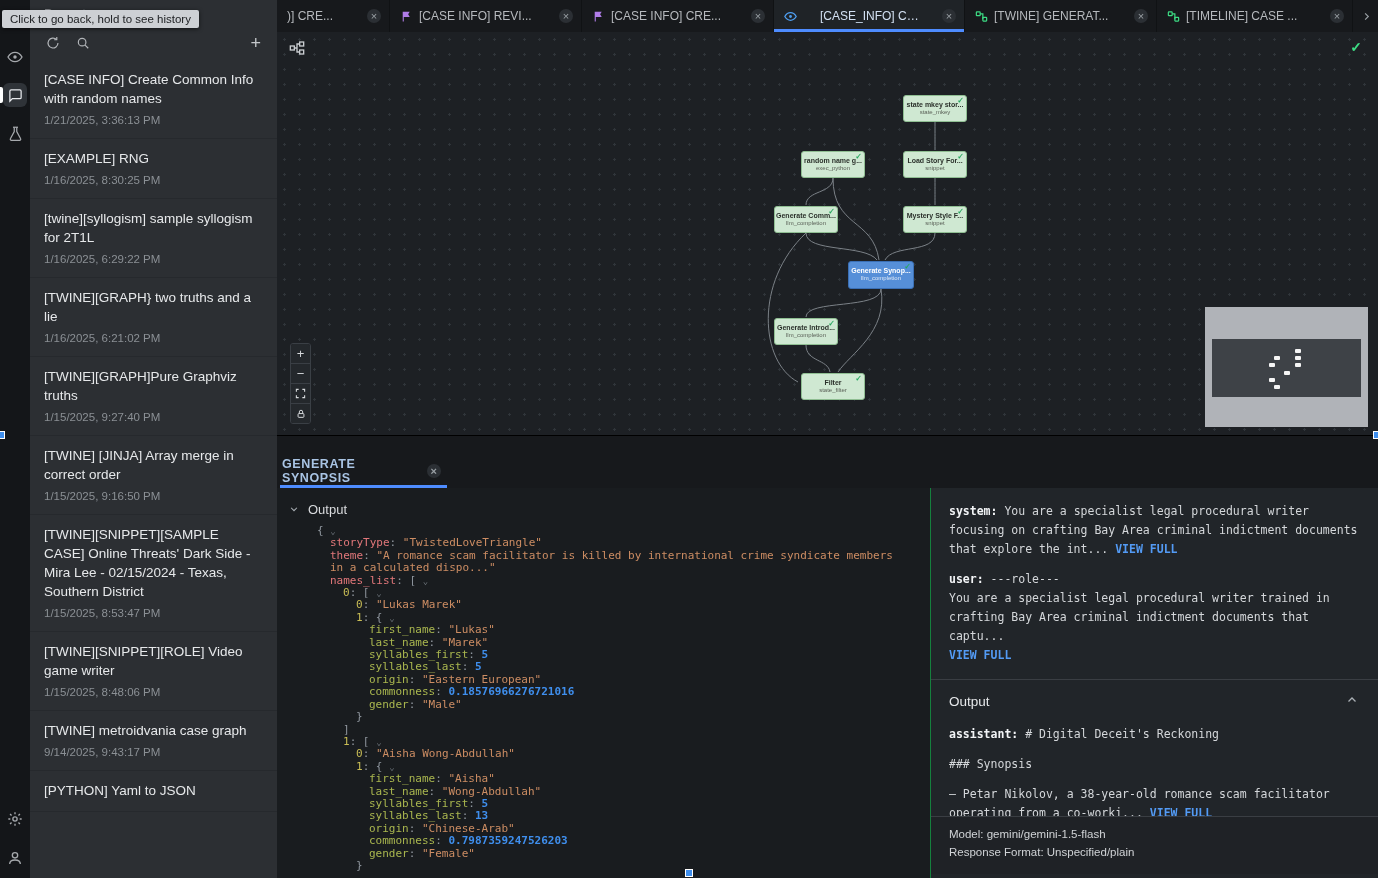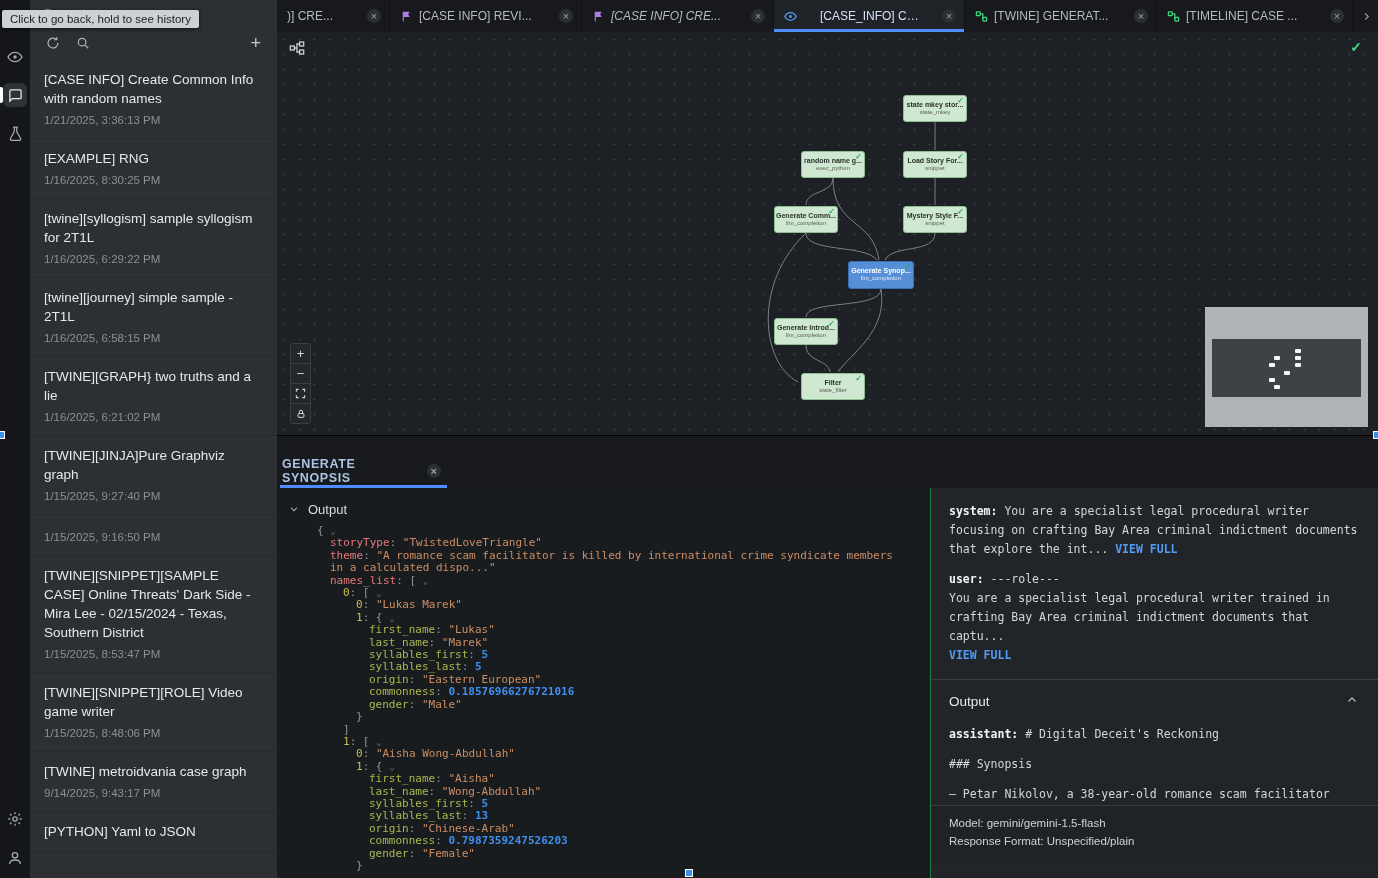--- a/index.html
+++ b/index.html
@@ -77,21 +77,21 @@
   .tk-s{color:#cd8d63;}
   .tk-n{color:#3f8fee;font-weight:bold;}
   .tk-c{color:#6f767d;font-size:9px;}
   .msg-panel{flex:1;background:#212529;border-left:1px solid #15803d;position:relative;padding:14px 20px 0 18px;box-sizing:border-box;font-family:"DejaVu Sans Mono",monospace;font-size:11.5px;line-height:19px;color:#d4d7da;overflow:hidden;}
   .msg{margin-bottom:11px;}
   .msg b{color:#f2f4f6;}
   .vf{color:#539bf5;font-weight:bold;cursor:pointer;text-decoration:none;}
   .divider{border-top:1px solid #3a3e43;margin:14px -20px 12px -18px;}
   .out-head{display:flex;justify-content:space-between;align-items:center;font-family:"Liberation Sans",sans-serif;font-size:13.5px;color:#e6e8ea;margin:2px 0 14px;}
   .out-head .chev{color:#aab0b5;cursor:pointer;}
-  .msg-footer{position:absolute;left:0;right:0;bottom:16px;border-top:1px solid #3a3e43;padding:8px 18px 10px;font-family:"Liberation Sans",sans-serif;font-size:11.5px;line-height:18px;color:#d0d3d6;background:#1f2226;height:58px;box-sizing:border-box;}
+  .msg-footer{position:absolute;left:0;right:0;bottom:5px;border-top:1px solid #3a3e43;padding:8px 18px 10px;font-family:"Liberation Sans",sans-serif;font-size:11.5px;line-height:18px;color:#d0d3d6;background:#1f2226;height:58px;box-sizing:border-box;}
 
   
   .rh{position:absolute;width:8px;height:8px;background:#3f8fee;border:1px solid #fff;z-index:70;box-sizing:border-box;}
 </style>
 </head>
 <body>
 
 <div class="app">
 
   <div class="rail">
@@ -152,32 +152,29 @@
         </div>
         <div class="p-item">
           <div class="p-title">[EXAMPLE] RNG</div>
           <div class="p-time">1/16/2025, 8:30:25 PM</div>
         </div>
         <div class="p-item">
           <div class="p-title">[twine][syllogism] sample syllogism for 2T1L</div>
           <div class="p-time">1/16/2025, 6:29:22 PM</div>
         </div>
         <div class="p-item">
-          <div class="p-title">[twine][journey] simple sample - 2T1L</div>
-          <div class="p-time">1/16/2025, 6:58:15 PM</div>
-        </div>
-        <div class="p-item">
           <div class="p-title">[TWINE][GRAPH} two truths and a lie</div>
           <div class="p-time">1/16/2025, 6:21:02 PM</div>
         </div>
         <div class="p-item">
-          <div class="p-title">[TWINE][JINJA]Pure Graphviz graph</div>
+          <div class="p-title">[TWINE][GRAPH]Pure Graphviz truths</div>
           <div class="p-time">1/15/2025, 9:27:40 PM</div>
         </div>
         <div class="p-item">
+          <div class="p-title">[TWINE] [JINJA] Array merge in correct order</div>
           <div class="p-time">1/15/2025, 9:16:50 PM</div>
         </div>
         <div class="p-item">
           <div class="p-title">[TWINE][SNIPPET][SAMPLE CASE] Online Threats' Dark Side - Mira Lee - 02/15/2024 - Texas, Southern District</div>
           <div class="p-time">1/15/2025, 8:53:47 PM</div>
         </div>
         <div class="p-item">
           <div class="p-title">[TWINE][SNIPPET][ROLE] Video game writer</div>
           <div class="p-time">1/15/2025, 8:48:06 PM</div>
         </div>
@@ -200,21 +197,21 @@
         </div>
         <div class="tab" style="width: 192px;">
           <span class="ticon ticon-flag">
             <svg viewBox="0 0 24 24" width="13" height="13" fill="currentColor">
               <path d="M5 21V3h13l-3 5 3 5H7v8z"></path>
             </svg>
           </span>
           <span class="tlabel">[CASE INFO] REVI...</span>
           <span class="tclose">×</span>
         </div>
-        <div class="tab" style="width: 192px; font-style: italic;">
+        <div class="tab" style="width: 192px;">
           <span class="ticon ticon-flag">
             <svg viewBox="0 0 24 24" width="13" height="13" fill="currentColor">
               <path d="M5 21V3h13l-3 5 3 5H7v8z"></path>
             </svg>
           </span>
           <span class="tlabel">[CASE INFO] CRE...</span>
           <span class="tclose">×</span>
         </div>
         <div class="tab active" style="width: 191px; gap: 23px;">
           <span class="ticon ticon-eye">

